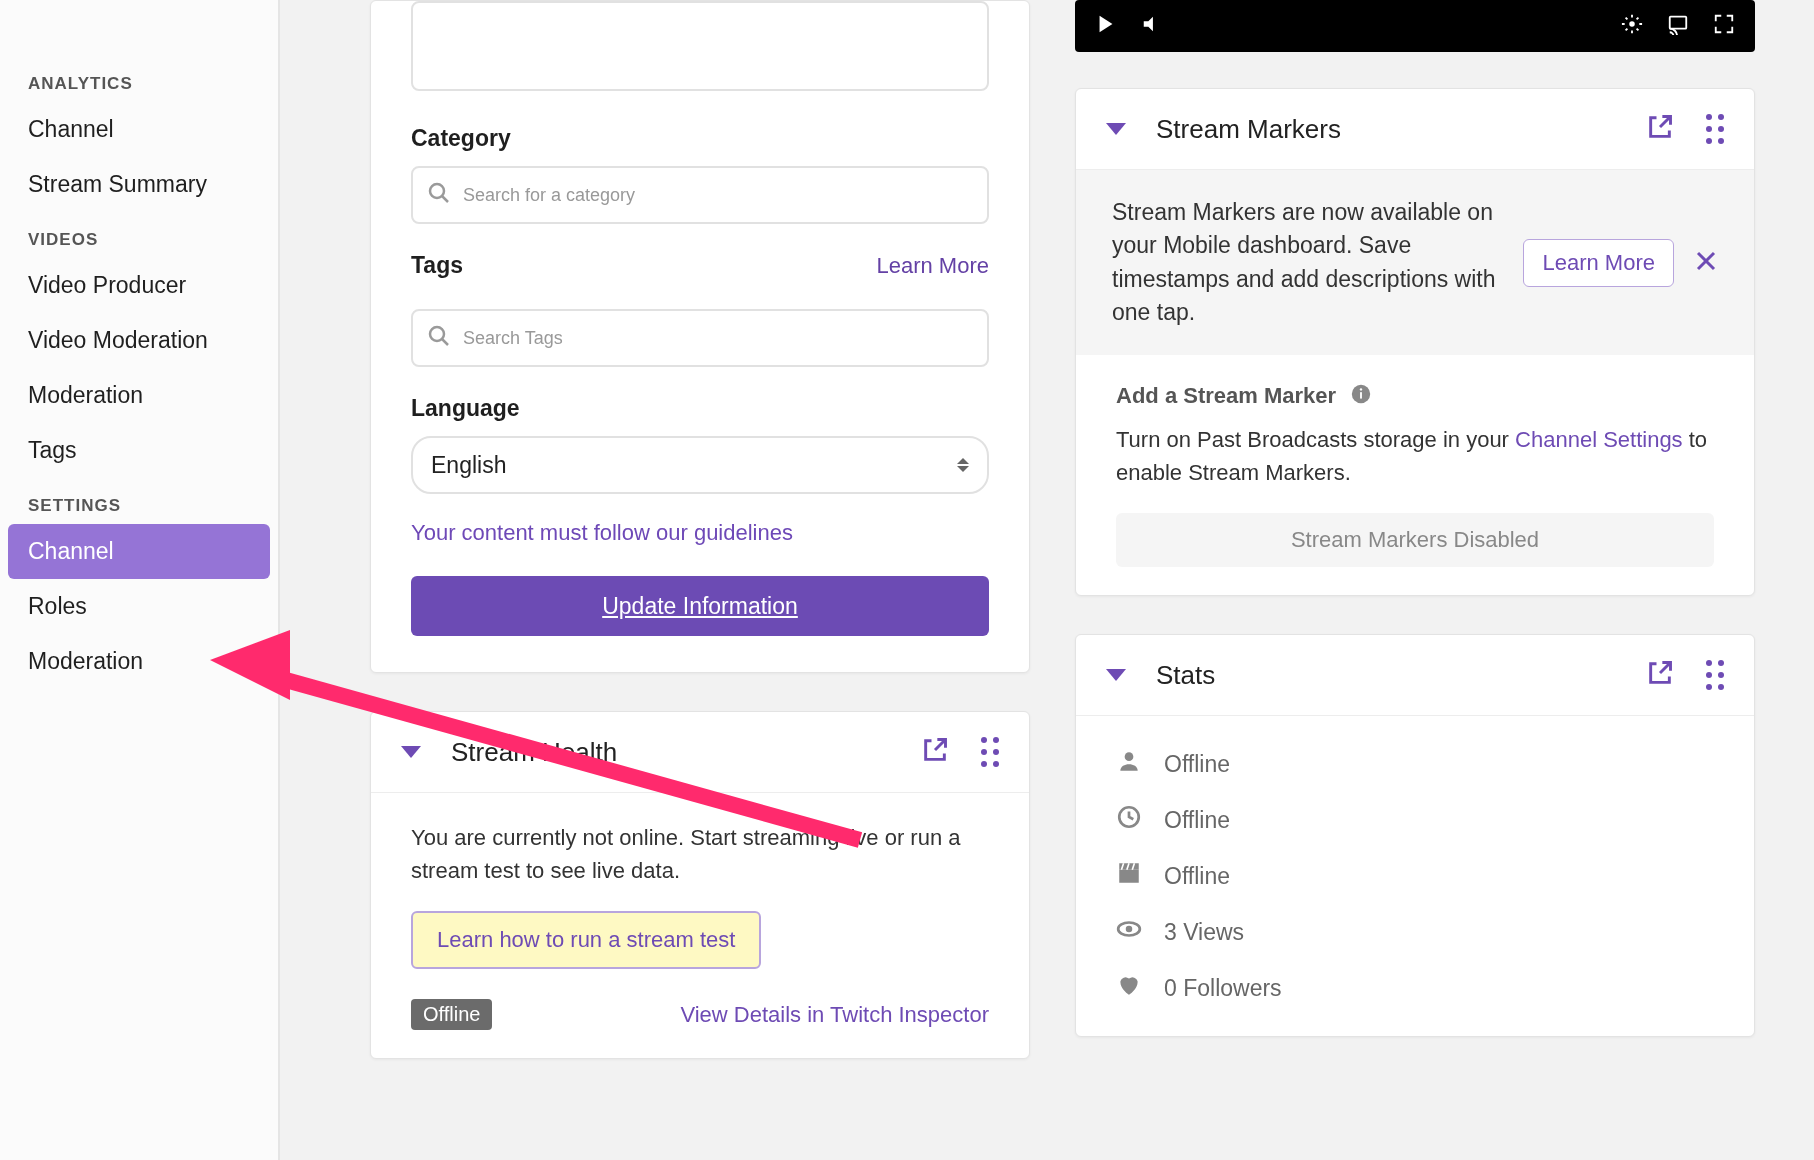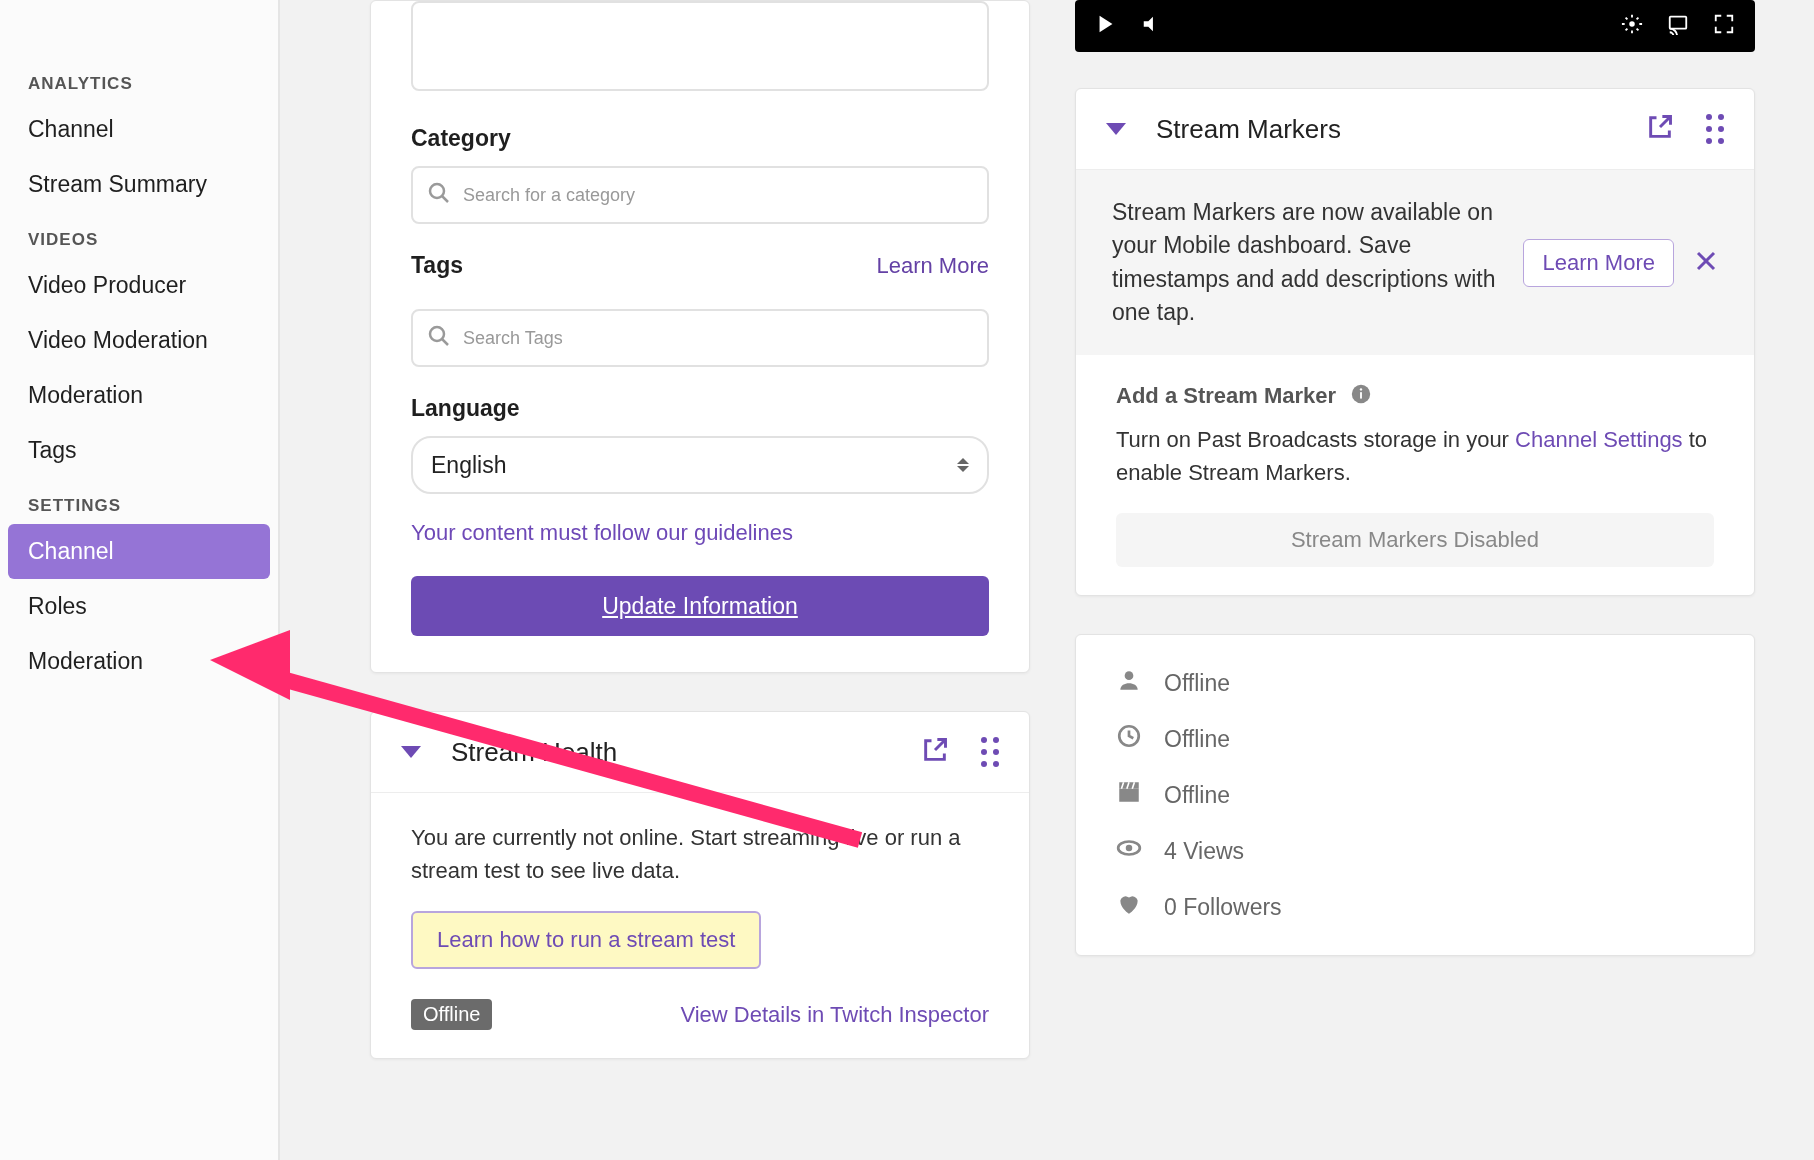--- a/index.html
+++ b/index.html
@@ -416,20 +416,39 @@
             </span>
           </div>
           <p class="marker-text">
             <span>Turn on Past Broadcasts storage in your </span><a>Channel Settings</a><span> to enable Stream Markers.</span>
           </p>
           <button class="btn-disabled">Stream Markers Disabled</button>
         </div>
       </div>
 
       <div class="card">
+        <div class="card-header">
+          <div class="collapse-caret"></div>
+          <div class="card-title">Stats</div>
+          <div class="header-icons">
+            <span class="popout-icon">
+              <svg viewBox="0 0 24 24">
+                  <path d="M14 3h7v7M21 3l-9 9M9 4H4v16h16v-5"></path>
+                </svg>
+            </span>
+            <div class="drag-dots">
+              <span></span>
+                <span></span>
+                <span></span>
+                <span></span>
+                <span></span>
+                <span></span>
+            </div>
+          </div>
+        </div>
         <div class="stats-list">
           <div class="stats-row">
             <span><svg viewBox="0 0 24 24">
                   <circle cx="12" cy="8" r="4"></circle>
                   <path d="M4 21c0-4 4-6 8-6s8 2 8 6"></path>
                 </svg></span>
             <span>Offline</span>
           </div>
           <div class="stats-row">
             <span><svg viewBox="0 0 24 24">
@@ -446,21 +465,21 @@
                   <line x1="12" y1="3" x2="10" y2="9" stroke="#fff" stroke-width="1.5"></line>
                   <line x1="17" y1="3" x2="15" y2="9" stroke="#fff" stroke-width="1.5"></line>
                 </svg></span>
             <span>Offline</span>
           </div>
           <div class="stats-row">
             <span><svg viewBox="0 0 24 24">
                   <ellipse cx="12" cy="12" rx="10" ry="6" fill="none" stroke="#888" stroke-width="2.5"></ellipse>
                   <circle cx="12" cy="12" r="3"></circle>
                 </svg></span>
-            <span>4 Views</span>
+            <span>3 Views</span>
           </div>
           <div class="stats-row">
             <span><svg viewBox="0 0 24 24">
                   <path d="M12 21s-8-5-8-12a5 5 0 0 1 8-3 5 5 0 0 1 8 3c0 7-8 12-8 12z"></path>
                 </svg></span>
             <span>0 Followers</span>
           </div>
         </div>
       </div>
     </div>

